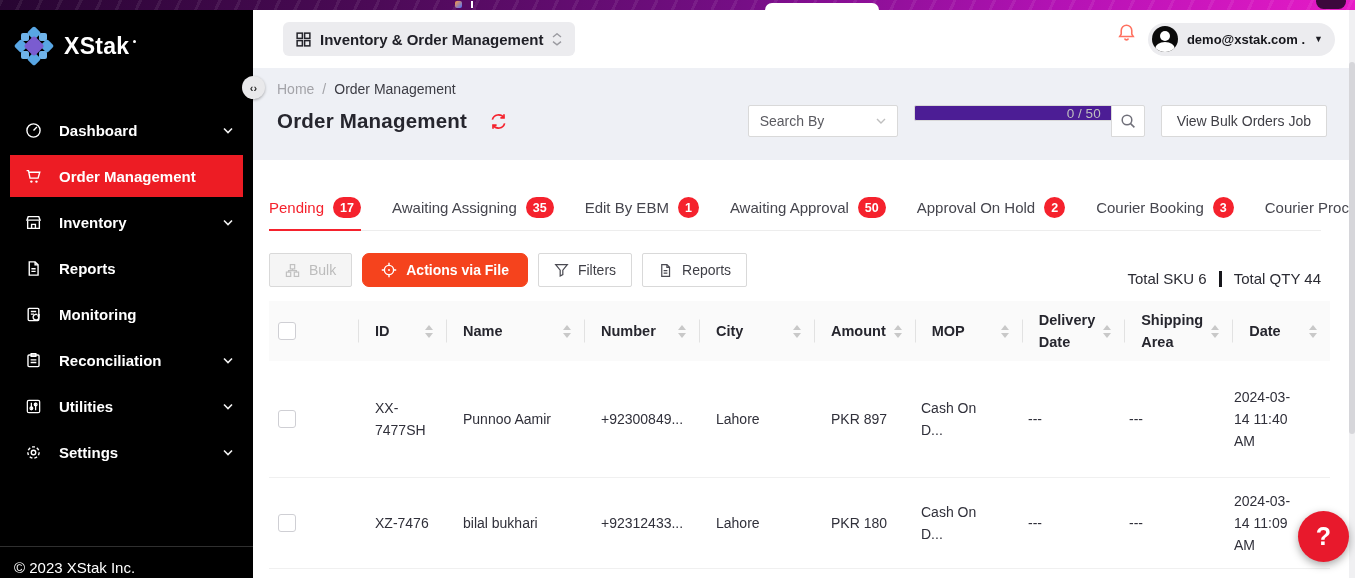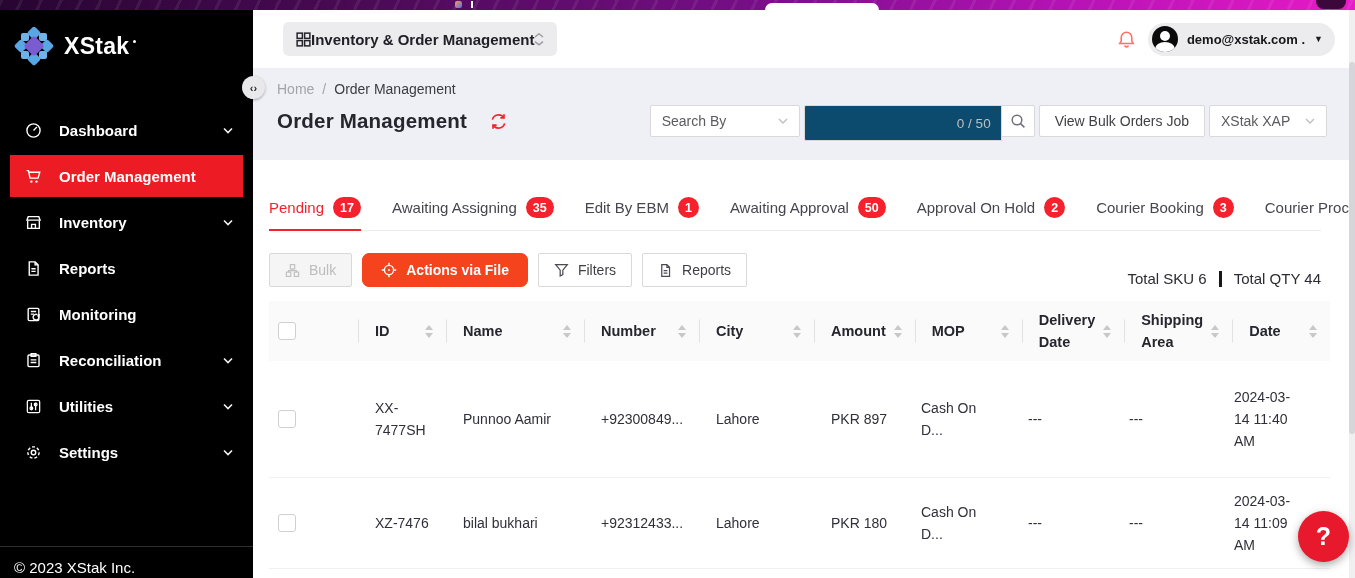--- a/index.html
+++ b/index.html
@@ -29,46 +29,46 @@
   .mi .chev{margin-left:auto;display:flex;opacity:.95;}
   .side-footer{position:absolute;left:0;bottom:-4px;width:100%;border-top:1px solid #2f2f2f;
     padding:12px 0 6px 14px;font-size:15px;color:#fff;box-sizing:border-box;}
   .collapse{position:absolute;left:242px;top:76px;width:23px;height:23px;border-radius:50%;background:#e9e9eb;
     color:#2b2b2b;display:flex;align-items:center;justify-content:center;font-size:11px;font-weight:700;
     z-index:6;box-shadow:0 1px 3px rgba(0,0,0,.3);cursor:pointer;}
 
   
   .main{position:absolute;left:253px;top:10px;width:1096px;height:568px;background:#fff;}
   .hdr{height:58px;display:flex;align-items:center;padding:0 14px 0 30px;}
-  .app-pill{display:flex;align-items:center;background:#ececef;border-radius:6px;height:34px;
+  .app-pill{display:flex;align-items:center;gap:9px;background:#ececef;border-radius:6px;height:34px;
     padding:0 13px;font-size:15px;font-weight:600;color:#202027;cursor:pointer;}
-  .hdr-right{margin-left:auto;display:flex;align-items:center;gap:12px;}
+  .hdr-right{margin-left:auto;display:flex;gap:12px;}
   .bell{display:flex;cursor:pointer;}
   .acct-pill{display:flex;align-items:center;gap:9px;background:#ececef;border-radius:17px;height:33px;
     padding:0 12px 0 4px;font-size:13px;font-weight:700;color:#15151a;cursor:pointer;}
   .avatar{width:26px;height:26px;border-radius:50%;background:#0a0a0a;position:relative;overflow:hidden;flex:none;}
   .avatar::before{content:'';position:absolute;left:8px;top:5px;width:10px;height:10px;border-radius:50%;background:#fff;}
   .avatar::after{content:'';position:absolute;left:3px;top:16px;width:20px;height:14px;border-radius:50%;background:#fff;}
   .acct-caret{font-size:9px;color:#1c1c22;}
 
   .grayzone{height:92px;background:#eef0f5;padding:0 22px 0 24px;box-sizing:border-box;}
   .crumbs{padding-top:13px;font-size:14px;color:#a3a3a8;display:flex;gap:8px;align-items:center;}
   .crumb-current{color:#3c3c44;}
   .title-row{margin-top:8px;display:flex;align-items:center;}
   .page-title{font-size:20.5px;font-weight:700;color:#26262e;letter-spacing:.2px;}
   .refresh{margin-left:22px;display:flex;cursor:pointer;}
-  .ctrls{margin-left:auto;display:flex;align-items:flex-end;gap:4px;}
+  .ctrls{margin-left:auto;display:flex;align-items:flex-end;gap:16px;}
   .sel{height:32px;background:#fff;border:1px solid #d9d9d9;border-radius:2px;display:flex;align-items:center;
     padding:0 11px;font-size:14px;color:#5a5a60;box-sizing:border-box;cursor:pointer;}
   .sel .chev-gray{margin-left:auto;display:flex;padding-left:8px;}
   .sel.searchby{width:150px;}
   .sel.xap{width:118px;}
   .inp-group{display:flex;height:32px;}
-  .inp{box-sizing:border-box;height:36px;width:198px;border:1px solid #d9d9d9;border-radius:2px 0 0 2px;
-    padding:0 10px;background:#0c4a6e;display:flex;align-items:center;}
+  .inp{box-sizing:border-box;height:16px;width:198px;border:1px solid #d9d9d9;border-radius:2px 0 0 2px;
+    padding:0 10px;background:#4c1d95;display:flex;align-items:center;}
   .inp input{border:none;outline:none;flex:1;min-width:0;font:inherit;font-size:14px;color:#333;background:transparent;}
   .counter{font-size:13.5px;color:#bfbfbf;white-space:nowrap;}
   .search-btn{width:34px;height:32px;box-sizing:border-box;border:1px solid #d9d9d9;margin-left:-1px;
     border-radius:0 2px 2px 0;background:#fff;display:flex;align-items:center;justify-content:center;cursor:pointer;}
   .btn{height:32px;background:#fff;border:1px solid #d9d9d9;border-radius:2px;font-family:inherit;font-size:14px;
     color:#3f3f46;display:flex;align-items:center;justify-content:center;padding:0 15px;gap:9px;cursor:pointer;box-sizing:border-box;}
 
   .content{padding-left:16px;position:relative;}
   .tabbar{display:flex;align-items:center;gap:31px;height:45px;margin:25px 28px 0 0;border-bottom:1px solid #ededed;}
   .tab{display:flex;align-items:center;gap:9px;font-size:15px;color:#46464e;height:100%;cursor:pointer;
@@ -341,28 +341,20 @@
             <div class="search-btn">
               <span style="display:flex">
                 <svg width="16" height="16" viewBox="0 0 16 16" fill="none" stroke="#70707a" stroke-width="1.5">
                   <circle cx="7" cy="7" r="4.8"></circle>
                     <path d="M10.6 10.6L14.4 14.4"></path>
                   </svg>
               </span>
             </div>
           </div>
           <button class="btn">View Bulk Orders Job</button>
-          <div class="sel xap">
-            <span>XStak XAP</span>
-            <span class="chev-gray">
-              <svg width="10" height="7" viewBox="0 0 10 7" fill="none" stroke="#bfbfbf" stroke-width="1.4">
-                  <polyline points="1,1 5,5 9,1"></polyline>
-                </svg>
-            </span>
-          </div>
         </div>
       </div>
     </div>
 
     <div class="content">
 
       <div class="tabbar">
         <div class="tab active">
           <span>Pending</span>
           <span class="badge">17</span>

